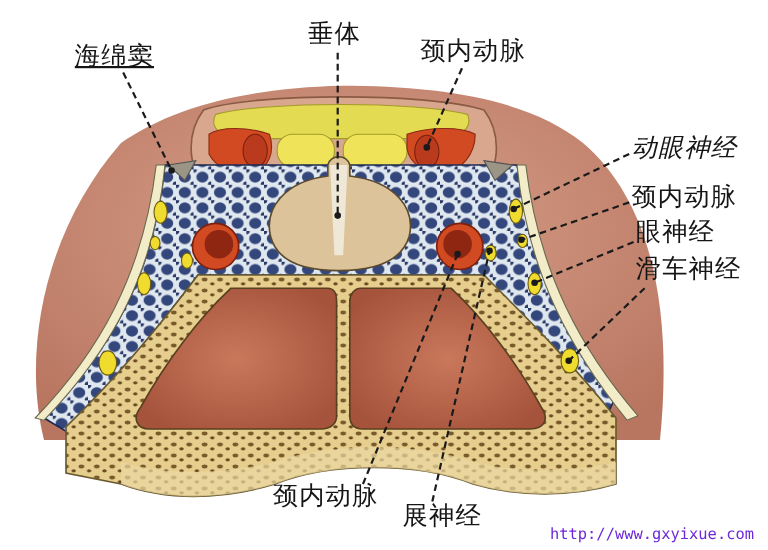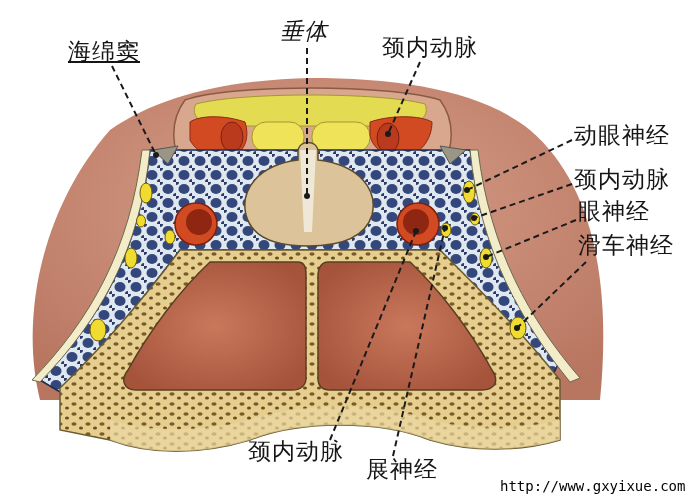--- a/index.html
+++ b/index.html
@@ -3,21 +3,21 @@
 <meta charset="utf-8">
 <style>
   html, body { margin: 0; padding: 0; background: #ffffff; }
   body { width: 698px; height: 500px; position: relative; overflow: hidden;
          font-family: "DejaVu Sans", sans-serif; }
   #stage { position: absolute; left: 0; top: 0; width: 698px; height: 500px; }
   .label { position: absolute; font-family: "DejaVu Sans", sans-serif;
            font-size: 23px; color: #151515; white-space: nowrap; line-height: 1; letter-spacing: 1px; }
   .watermark { position: absolute; left: 500px; top: 478px;
                font-family: "DejaVu Sans Mono", monospace; font-size: 14px;
-               color: #000000; white-space: nowrap; }
+               color: #6d28d9; white-space: nowrap; }
 </style>
 </head>
 <body>
 
 <svg id="stage" viewBox="0 0 698 500" xmlns="http://www.w3.org/2000/svg">
   <defs>
     <pattern id="mesh" width="16" height="14" patternUnits="userSpaceOnUse">
       <rect width="16" height="14" fill="#dfe7ef"></rect>
       <ellipse cx="8" cy="7" rx="5.5" ry="5" fill="#34477c"></ellipse>
       <ellipse cx="0" cy="0" rx="3" ry="3" fill="#2a3868"></ellipse>
@@ -122,22 +122,22 @@
       <circle cx="467" cy="190" r="3"></circle>
       <circle cx="474" cy="218" r="3"></circle>
       <circle cx="486" cy="257" r="3"></circle>
       <circle cx="517" cy="328" r="3"></circle>
       <circle cx="416" cy="231" r="3"></circle>
       <circle cx="445" cy="228" r="3"></circle>
     </g>
 </svg>
 
 <div class="label" style="left:68px;top:40px;text-decoration:underline;">海绵窦</div>
-<div class="label" style="left:280px;top:20px;font-style:italic;">垂体</div>
+<div class="label" style="left:280px;top:20px;">垂体</div>
 <div class="label" style="left:382px;top:36px;">颈内动脉</div>
-<div class="label" style="left:574px;top:124px;">动眼神经</div>
+<div class="label" style="left:574px;top:124px;font-style:italic;">动眼神经</div>
 <div class="label" style="left:574px;top:168px;">颈内动脉</div>
 <div class="label" style="left:578px;top:200px;">眼神经</div>
 <div class="label" style="left:578px;top:234px;">滑车神经</div>
 <div class="label" style="left:248px;top:440px;">颈内动脉</div>
 <div class="label" style="left:366px;top:458px;">展神经</div>
 
 <div class="watermark">http://www.gxyixue.com</div>
 
 </body></html>

